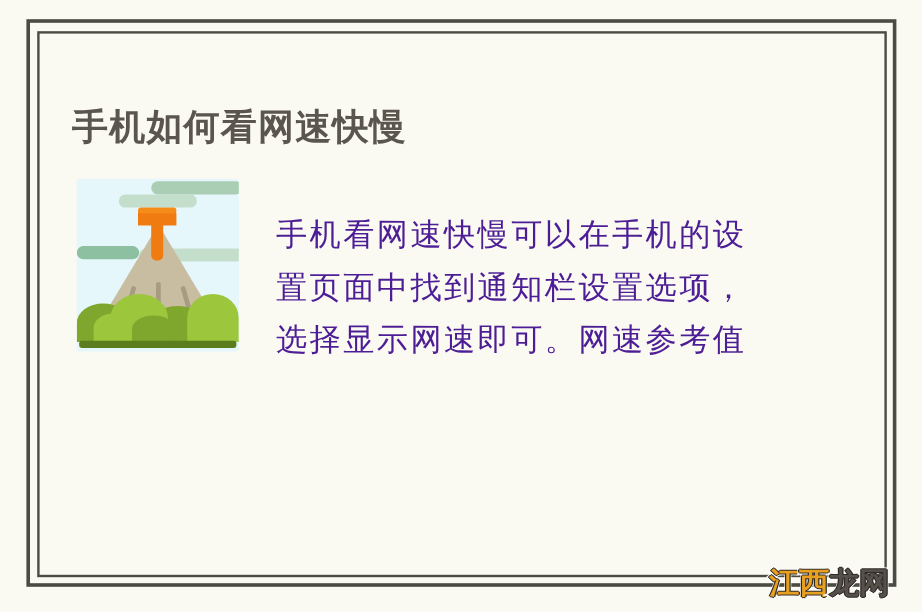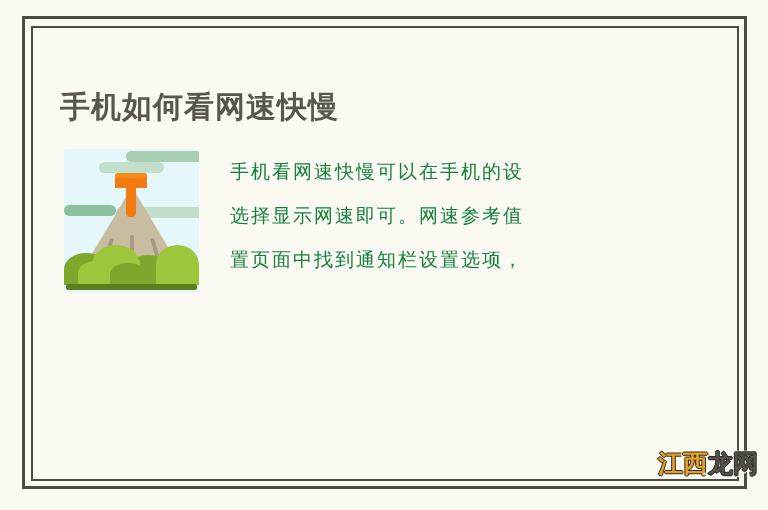--- a/index.html
+++ b/index.html
@@ -160,43 +160,42 @@
     width: 131px;
     height: 6px;
     background: #5c7d1e;
     border-radius: 2px;
   }
 
   
   .body-text {
     position: absolute;
     left: 199px;
-    top: 123px;
+    top: 148px;
     width: 420px;
     font-family: "DejaVu Serif", "Liberation Serif", serif;
-    font-size: 19px;
+    font-size: 26px;
     line-height: 44px;
-    color: #15803d;
+    color: #4c1d95;
     letter-spacing: 2px;
     text-align: justify;
   }
   .body-text .line { display: block; white-space: nowrap; }
 
   
   .watermark {
     position: absolute;
     left: 641px;
-    top: 449px;
+    top: 471px;
     font-family: "DejaVu Sans", "Liberation Sans", sans-serif;
     font-size: 25px;
     font-weight: bold;
     letter-spacing: 0px;
     line-height: 30px;
     white-space: nowrap;
-    margin-left: 17px;
   }
   .watermark span {
     color: #e8a020;
     -webkit-text-stroke: 3px #ffffff;
     paint-order: stroke fill;
     text-shadow:
        1px 0 0 #2e2a24, -1px 0 0 #2e2a24,
        0 1px 0 #2e2a24, 0 -1px 0 #2e2a24;
   }
   .wm-dark { color: #55504a !important; }
@@ -237,22 +236,22 @@
         <div class="bush b2"></div>
         <div class="bush b6"></div>
         <div class="bush b4"></div>
         <div class="ground"></div>
 
       </div>
     </div>
 
     <div class="body-text">
       <span class="line">手机看网速快慢可以在手机的设</span>
+      <span class="line">置页面中找到通知栏设置选项，</span>
       <span class="line">选择显示网速即可。网速参考值</span>
-      <span class="line">置页面中找到通知栏设置选项，</span>
     </div>
 
   </div>
 
   <div class="watermark">
     <span>江</span><span>西</span><span class="wm-dark">龙</span><span class="wm-dark">网</span>
   </div>
 
 </div>
 

